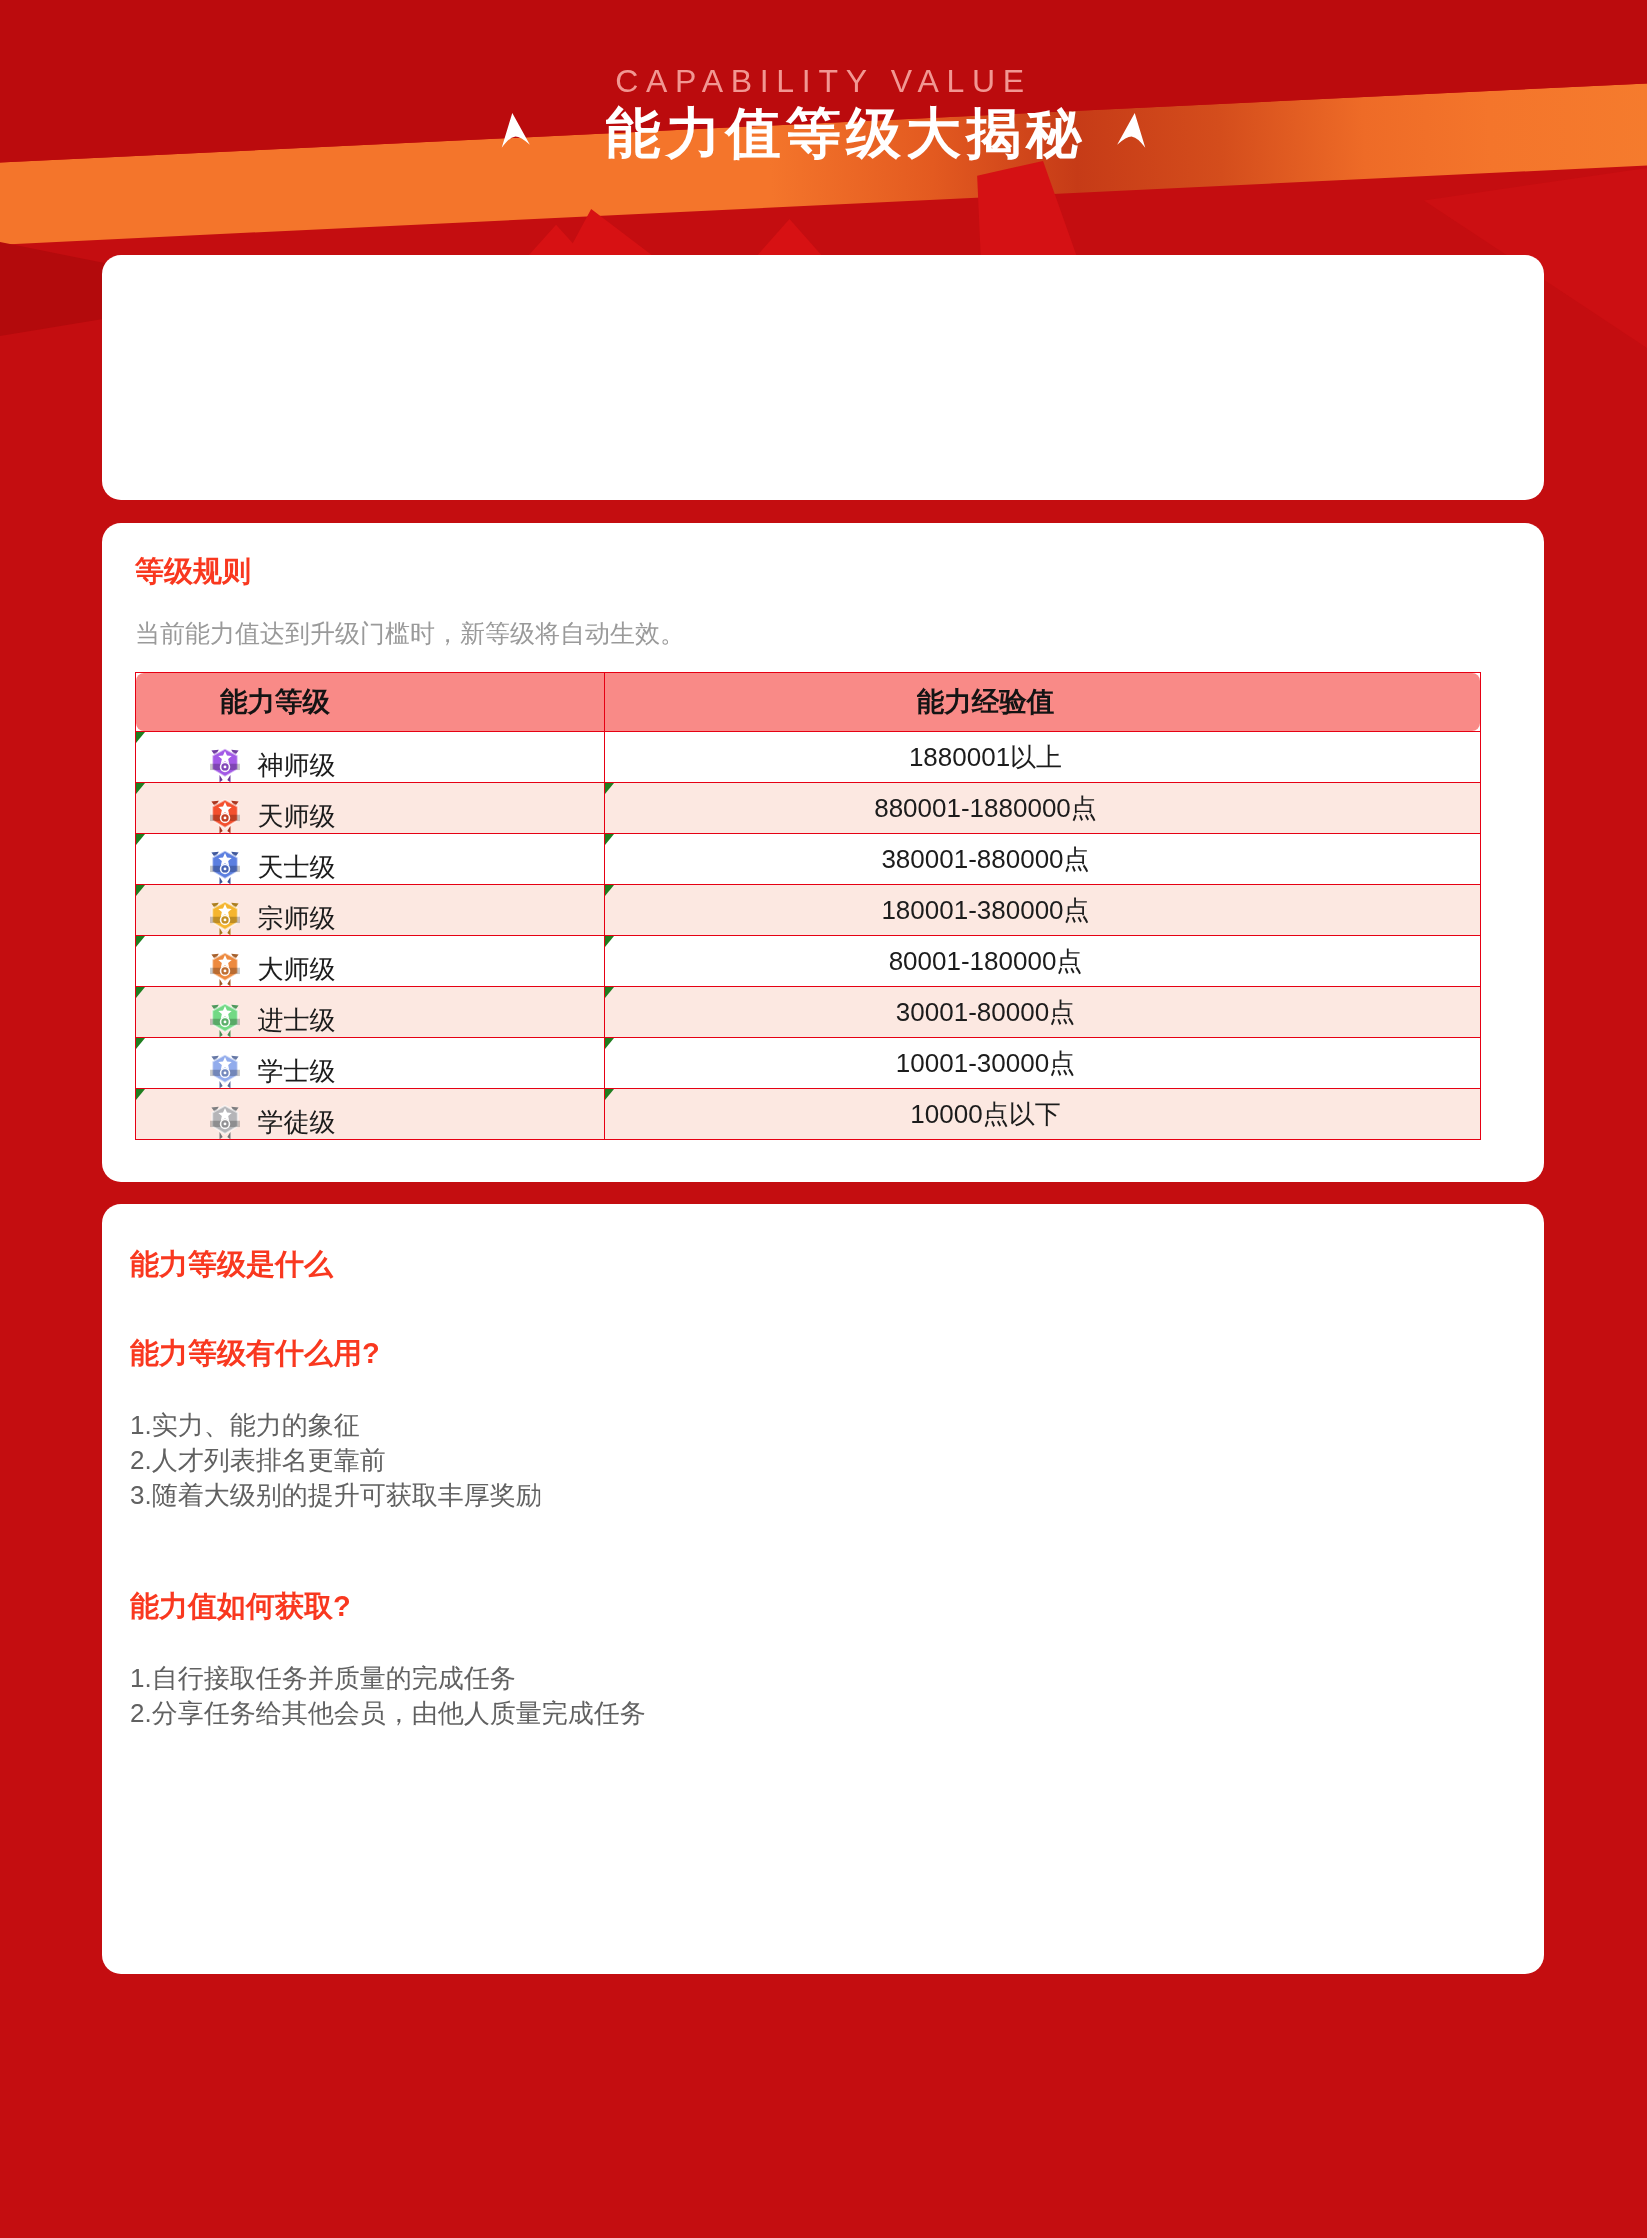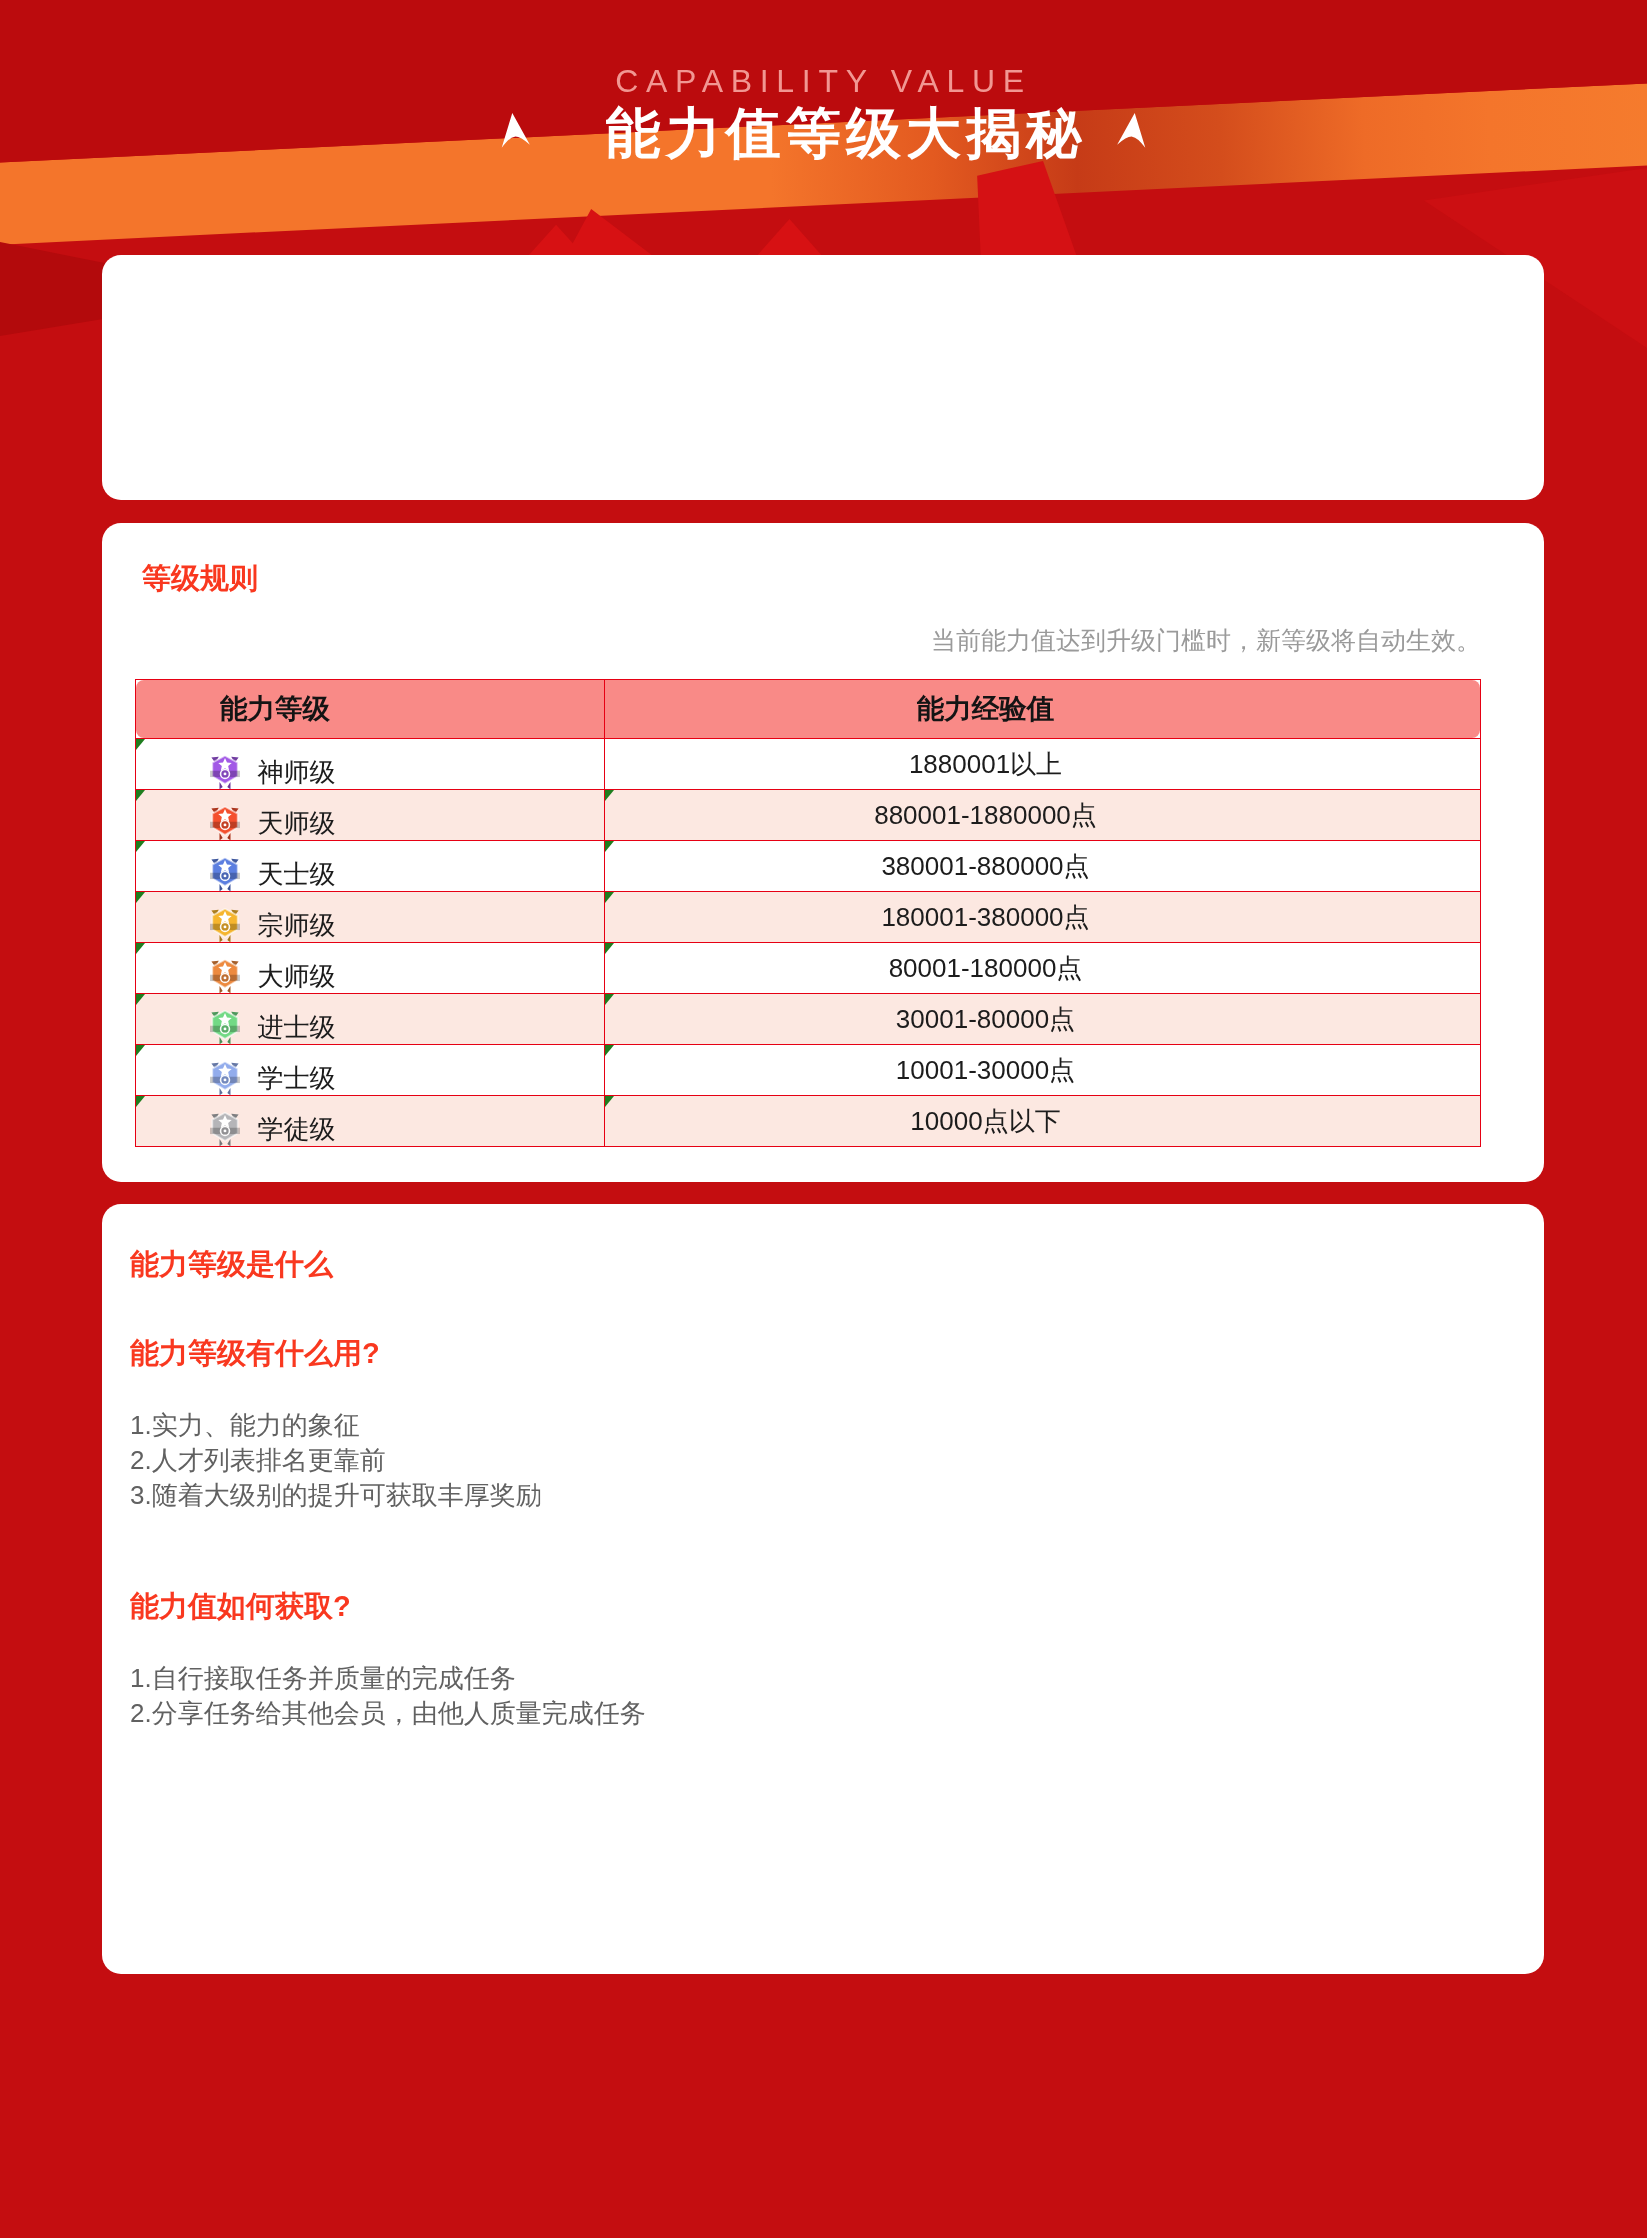--- a/index.html
+++ b/index.html
@@ -32,22 +32,22 @@
   .plane svg{display:block;width:100%;height:100%;}
   .plane-left{transform:rotate(-6deg);}
   .plane-right{transform:rotate(6deg);}
 
   
   .card{position:absolute;left:102px;width:1442px;background:#fff;border-radius:19px;z-index:2;box-sizing:border-box;}
   .card-blank{top:255px;height:245px;}
   .card-rules{top:523px;height:659px;padding:31px 63px 0 33px;}
   .card-info{top:1204px;height:770px;padding:43px 51px 0 28px;}
 
-  .rules-h{margin:7px;font-size:29px;line-height:34px;font-weight:800;color:#f9381f;}
-  .rules-sub{margin:31px 0 0;font-size:25px;line-height:29px;color:#9a9a9a;text-align:right;}
+  .rules-h{margin:0;font-size:29px;line-height:34px;font-weight:800;color:#f9381f;}
+  .rules-sub{margin:31px 0 0;font-size:25px;line-height:29px;color:#9a9a9a;}
 
   
   .tbl{margin-top:24px;border:1.7px solid #e60013;}
   .trow{display:flex;box-sizing:border-box;}
   .thead{height:58px;background:#f98a87;border-radius:8px;}
   .thead .cell{font-weight:800;font-size:27.5px;color:#141414;}
   .tbody .trow{height:51px;border-top:1.7px solid #e60013;background:#fff;}
   .tbody .trow:nth-child(even){background:#fce8e1;}
   .cell{display:flex;align-items:center;justify-content:center;box-sizing:border-box;position:relative;}
   .c1{width:469px;border-right:1.7px solid #e60013;padding-right:190px;}

